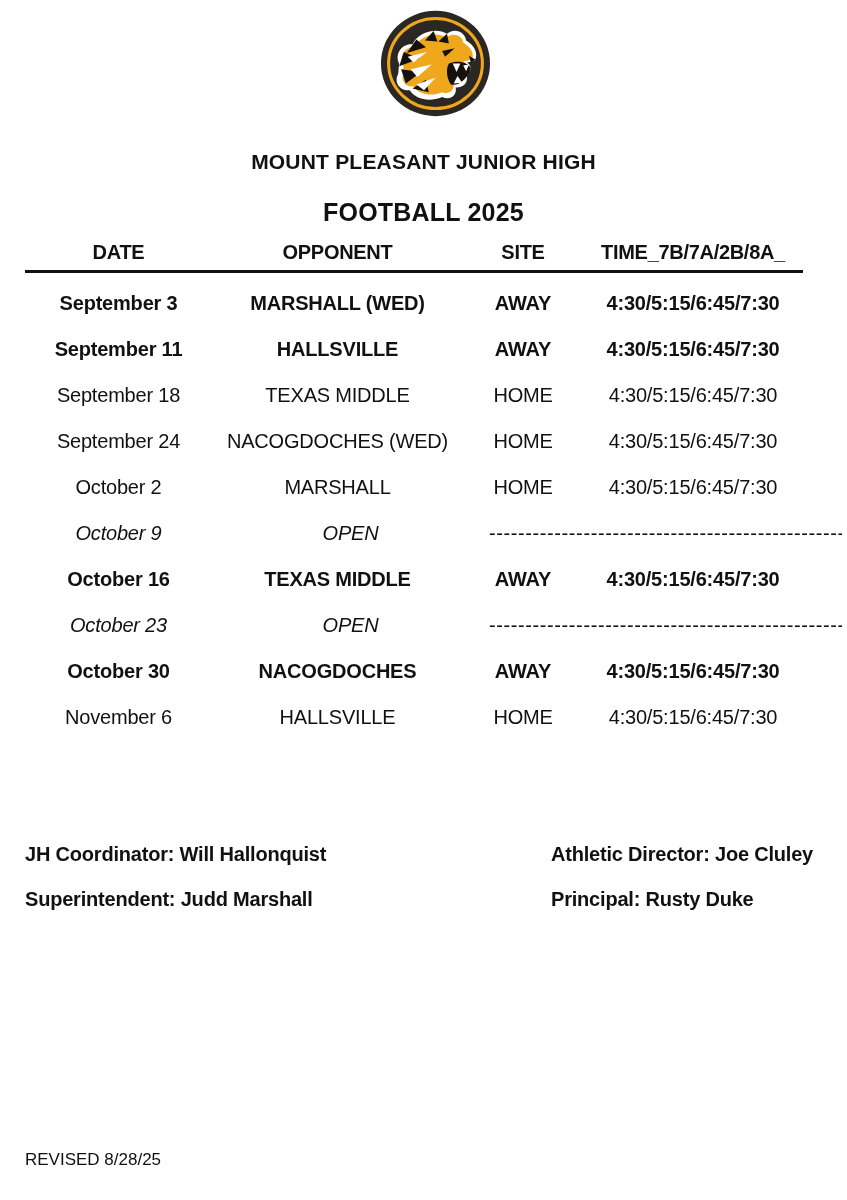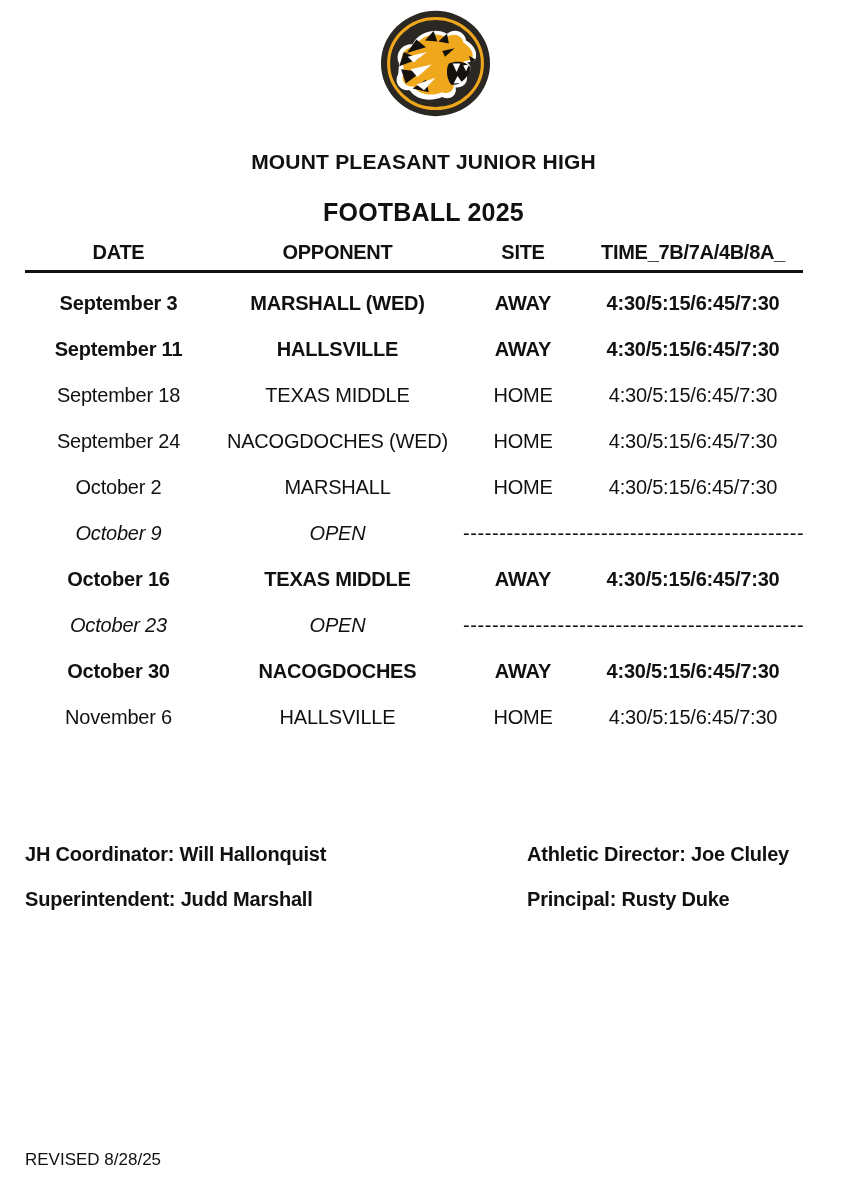--- a/index.html
+++ b/index.html
@@ -68,42 +68,42 @@
     display: grid;
     grid-template-columns: 187px 251px 120px 220px;
     height: 46px;
     align-items: center;
     font-size: 20px;
     letter-spacing: -0.2px;
     white-space: nowrap;
   }
   .row.bold { font-weight: 700; }
   .row.regular { font-weight: 400; }
-  .row.italic { font-weight: 400; font-style: italic; }
+  .row.italic { font-weight: 400; font-style: italic; gap: 13px; }
   .cell { overflow: hidden; }
   .dash-cell {
     grid-column: 3 / 5;
     font-style: normal;
     font-weight: 400;
     letter-spacing: 0.6px;
     overflow: hidden;
     white-space: nowrap;
   }
 
   
   .staff {
     position: absolute;
     top: 843px;
     left: 25px;
     width: 790px;
     font-size: 20px;
     font-weight: 700;
     letter-spacing: -0.2px;
   }
-  .staff-row { display: grid; grid-template-columns: 502px 288px; height: 45px; align-items: start; }
+  .staff-row { display: grid; grid-template-columns: 502px 288px; height: 45px; align-items: start; gap: 24px; }
 
   
   .revised {
     position: absolute;
     top: 1150px;
     left: 25px;
     font-size: 17px;
     font-weight: 400;
   }
 </style>
@@ -147,21 +147,21 @@
   </div>
 
   <div class="title-line1">MOUNT PLEASANT JUNIOR HIGH</div>
   <div class="title-line2">FOOTBALL 2025</div>
 
   <div class="schedule">
     <div class="hdr-row">
       <span class="cell">DATE</span>
       <span class="cell">OPPONENT</span>
       <span class="cell">SITE</span>
-      <span class="cell">TIME_7B/7A/4B/8A_</span>
+      <span class="cell">TIME_7B/7A/2B/8A_</span>
     </div>
     <div class="rows">
     <div class="row bold">
       <span class="cell date">September 3</span>
       <span class="cell opp">MARSHALL (WED)</span>
       <span class="cell site">AWAY</span>
       <span class="cell time">4:30/5:15/6:45/7:30</span>
     </div>
 
     <div class="row bold">

